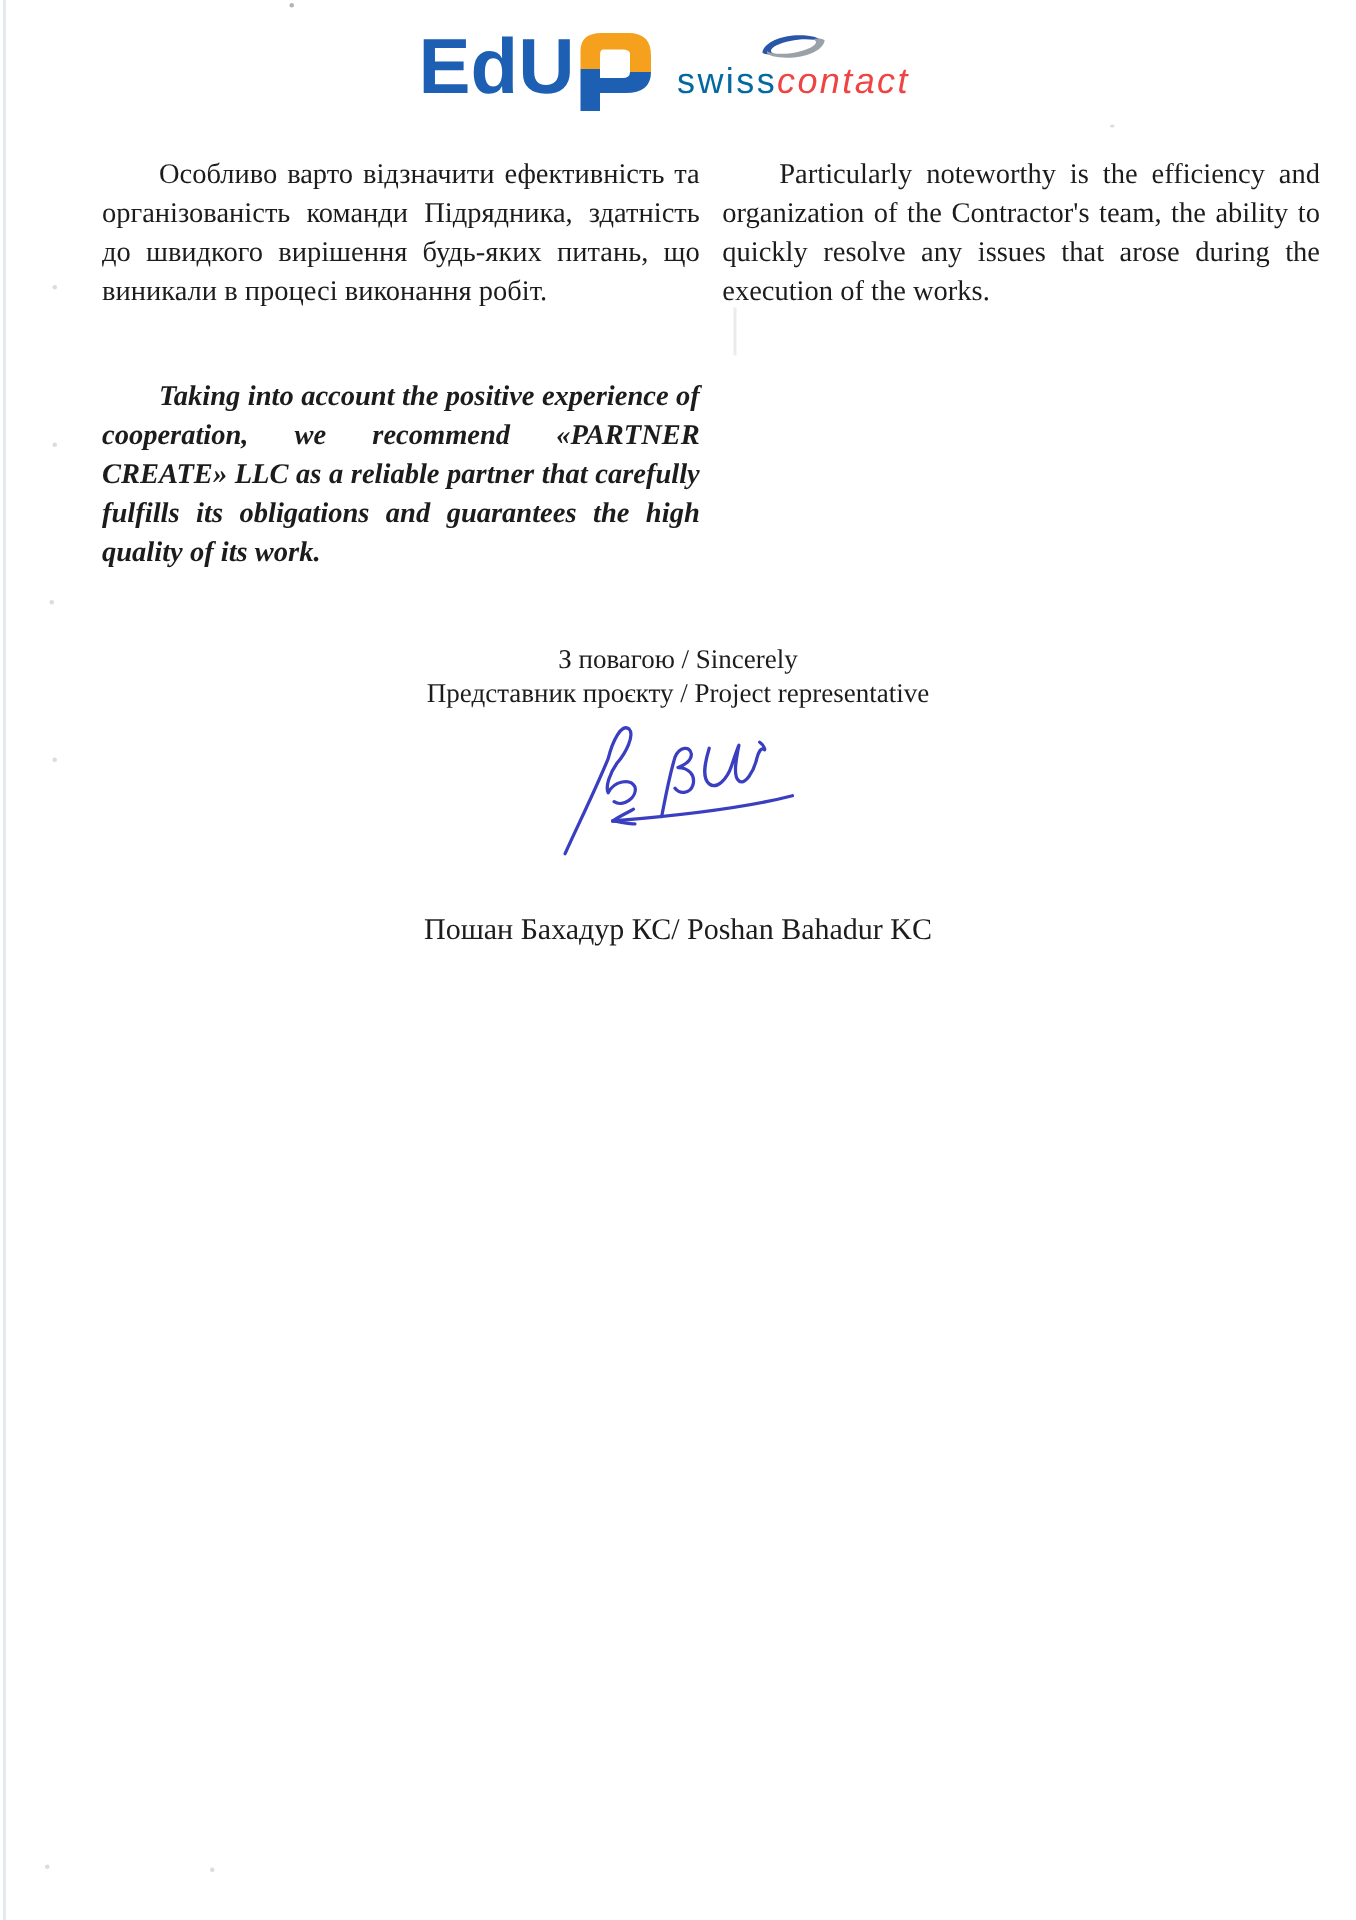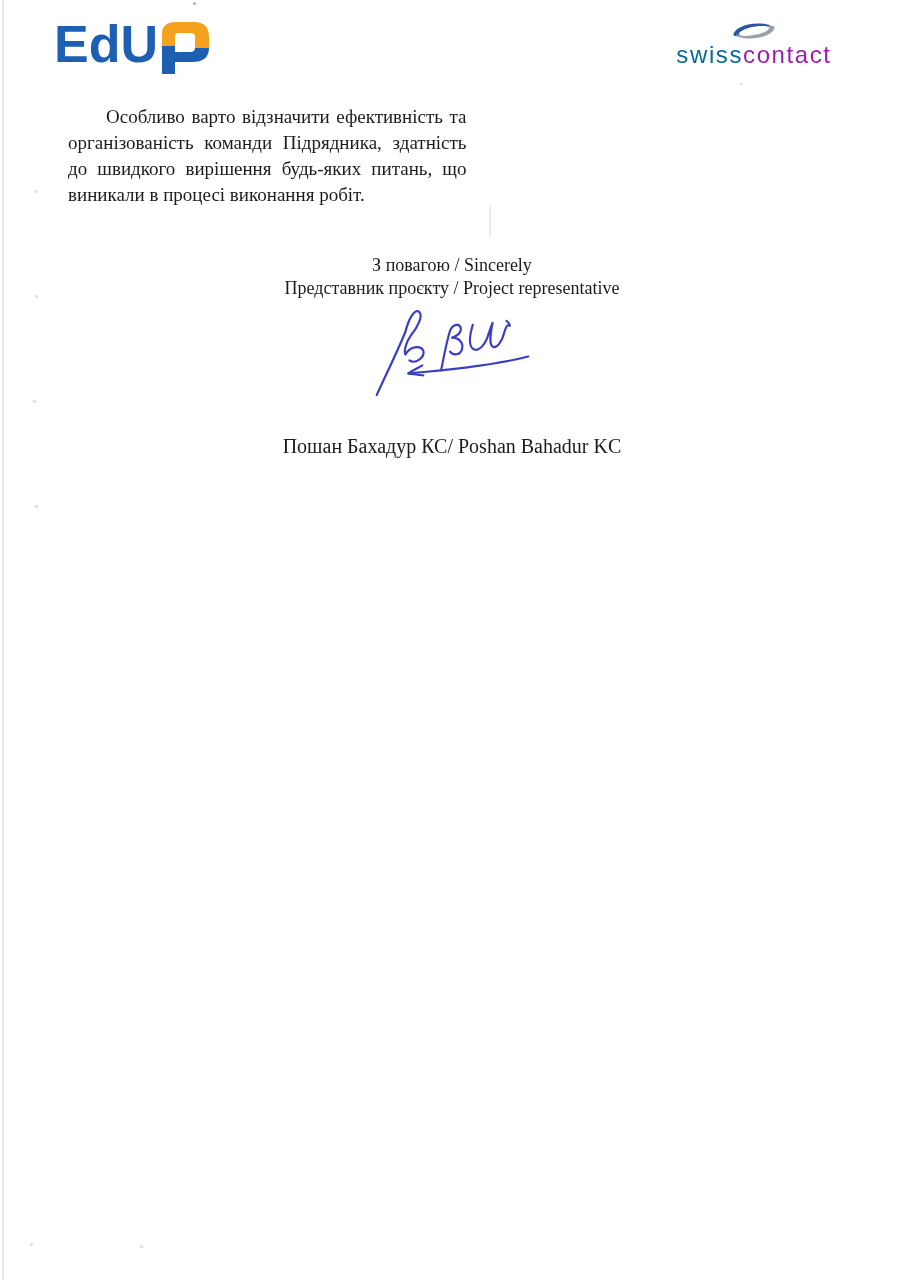--- a/index.html
+++ b/index.html
@@ -9,39 +9,39 @@
     position: relative;
     overflow: hidden;
     font-family: "Liberation Serif", serif;
     color: #1c1c1c;
   }
   .page { position: relative; width: 100%; height: 100%; }
 
   
   .letterhead {
     display: flex;
-    justify-content: space-between;
+    justify-content: center;
     align-items: flex-start;
     padding: 8px 70px 0 54px;
   }
   .edup-logo svg { display: block; }
   .sc-logo {
     margin-top: 12px;
     display: flex; flex-direction: column; align-items: center;
     width: 160px;
   }
   .sc-swirl { display: block; margin-bottom: 1px; }
   .sc-text {
     font-family: "Liberation Sans", sans-serif;
     font-size: 24px; font-weight: 400;
     letter-spacing: 1.6px; line-height: 1;
     white-space: nowrap;
   }
   .sc-swiss   { color: #0369a1; }
-  .sc-contact { color: #a21caf; }
+  .sc-contact { color: #ef4444; font-style: italic; }
 
   
   .columns {
     display: grid;
     grid-template-columns: 1fr 1fr;
     column-gap: 15px;
     row-gap: 44px;
     margin: 24px 24px 0 68px;
   }
   .para {
@@ -105,20 +105,22 @@
       </svg>
       <div class="sc-text">
         <span class="sc-swiss">swiss</span><span class="sc-contact">contact</span>
       </div>
     </div>
 
   </header>
 
   <main class="columns">
     <p class="para">Особливо варто відзначити ефективність та організованість команди Підрядника, здатність до швидкого вирішення будь-яких питань, що виникали в процесі виконання робіт.</p>
+    <p class="para">Particularly noteworthy is the efficiency and organization of the Contractor's team, the ability to quickly resolve any issues that arose during the execution of the works.</p>
+    <p class="para bold">Taking into account the positive experience of cooperation, we recommend «PARTNER CREATE» LLC as a reliable partner that carefully fulfills its obligations and guarantees the high quality of its work.</p>
   </main>
 
   <section class="closing">
     <p class="closing-line">З повагою / Sincerely</p>
     <p class="closing-line">Представник проєкту / Project representative</p>
 
     <div class="signature-wrap">
       <svg width="180" height="104" viewBox="0 0 180 105">
         <g fill="none" stroke-width="2.2" stroke-linecap="round" stroke-linejoin="round" stroke="#3a3ec0">
           <path d="M14 92 C 22 74 34 50 43 28 C 46 16 52 4 57 8 C 61 12 55 24 49 31 C 44 38 41 47 43 51 C 47 43 58 41 61 47 C 63 54 53 61 47 57"></path>

